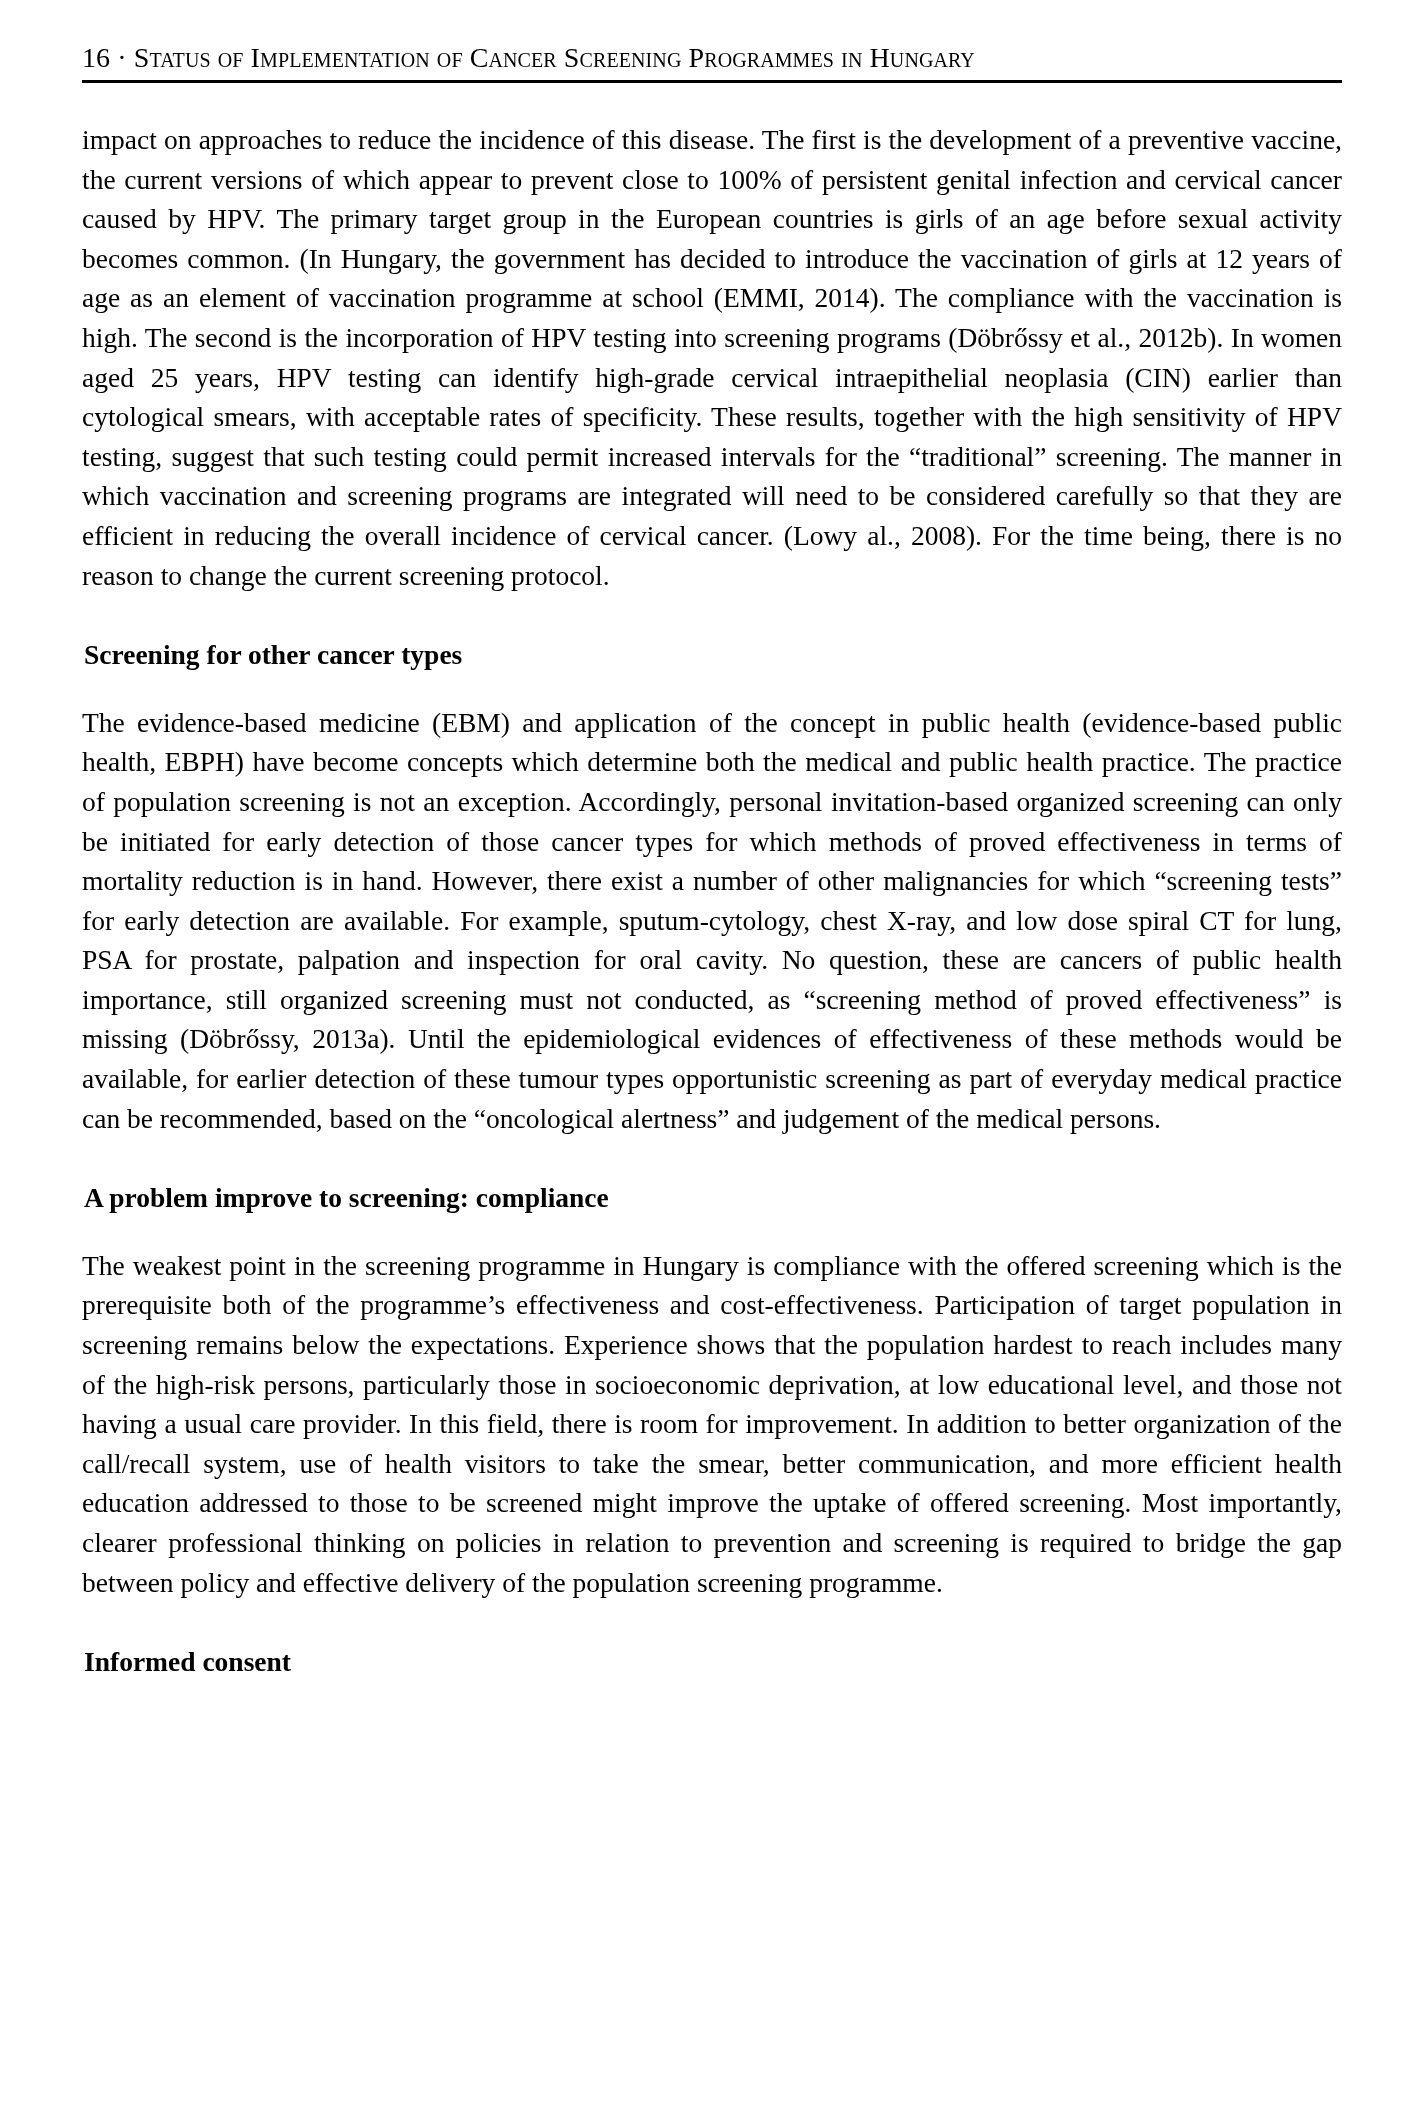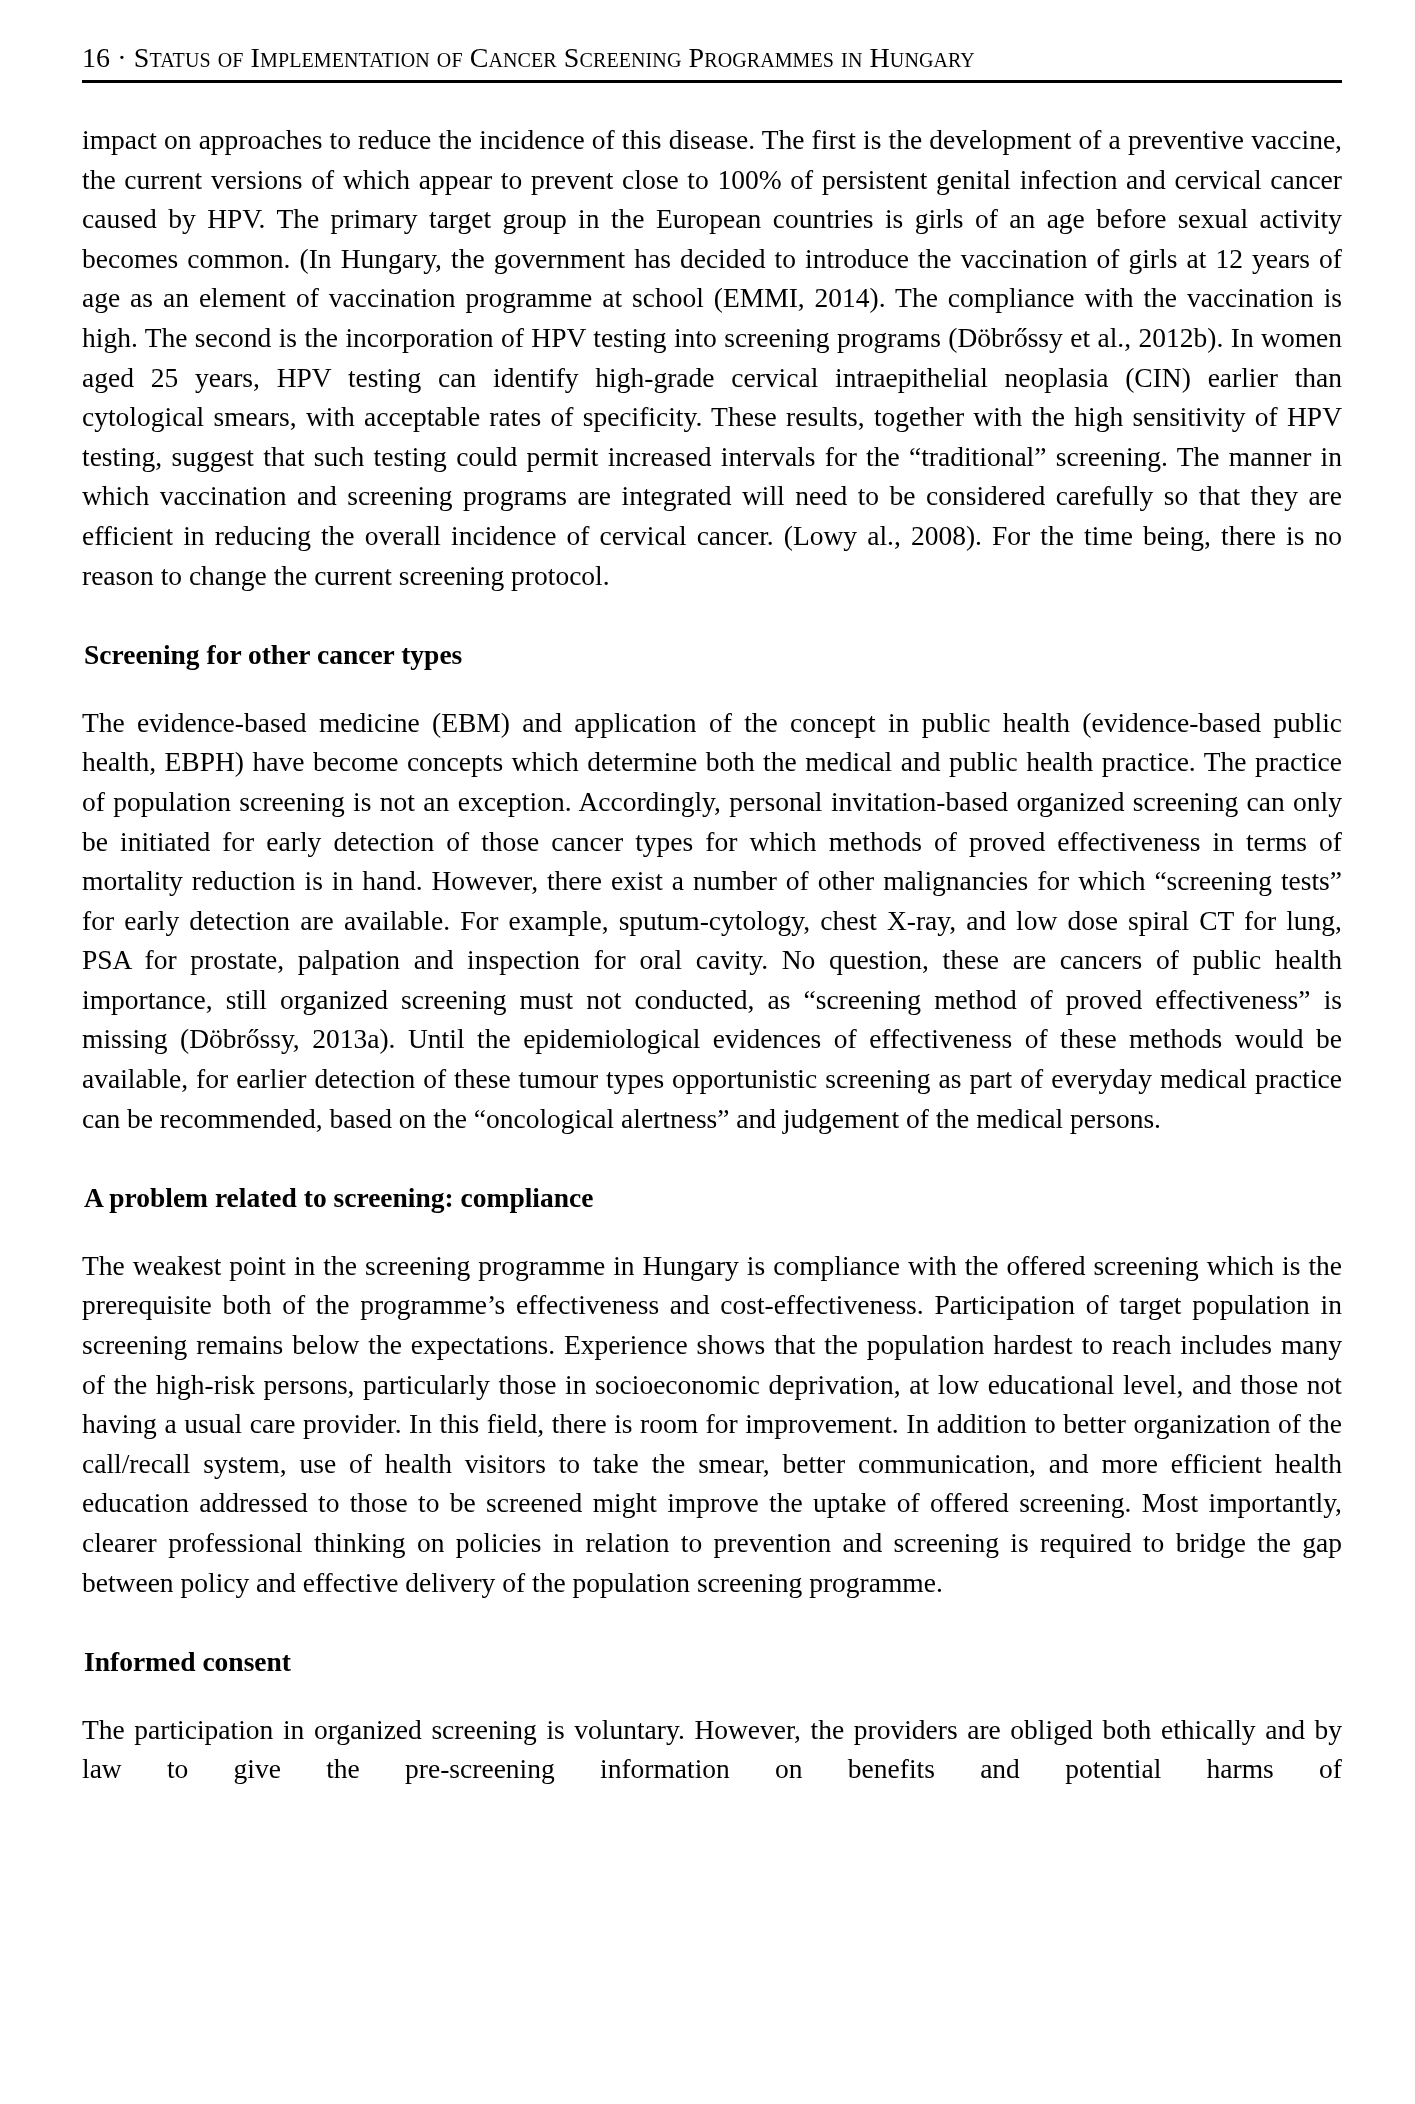--- a/index.html
+++ b/index.html
@@ -78,23 +78,22 @@
     <section>
       <p class="body-text">impact on approaches to reduce the incidence of this disease. The first is the development of a preventive vaccine, the current versions of which appear to prevent close to 100% of persistent genital infection and cervical cancer caused by HPV. The primary target group in the European countries is girls of an age before sexual activity becomes common. (In Hungary, the government has decided to introduce the vaccination of girls at 12 years of age as an element of vaccination programme at school (EMMI, 2014). The compliance with the vaccination is high. The second is the incorporation of HPV testing into screening programs (Döbrőssy et al., 2012b). In women aged 25 years, HPV testing can identify high-grade cervical intraepithelial neoplasia (CIN) earlier than cytological smears, with acceptable rates of specificity. These results, together with the high sensitivity of HPV testing, suggest that such testing could permit increased intervals for the “traditional” screening. The manner in which vaccination and screening programs are integrated will need to be considered carefully so that they are efficient in reducing the overall incidence of cervical cancer. (Lowy al., 2008). For the time being, there is no reason to change the current screening protocol.</p>
     </section>
 
     <section>
       <h2 class="section-heading gap-before-heading">Screening for other cancer types</h2>
       <p class="body-text gap-after-heading">The evidence-based medicine (EBM) and application of the concept in public health (evidence-based public health, EBPH) have become concepts which determine both the medical and public health practice. The practice of population screening is not an exception. Accordingly, personal invitation-based organized screening can only be initiated for early detection of those cancer types for which methods of proved effectiveness in terms of mortality reduction is in hand. However, there exist a number of other malignancies for which “screening tests” for early detection are available. For example, sputum-cytology, chest X-ray, and low dose spiral CT for lung, PSA for prostate, palpation and inspection for oral cavity. No question, these are cancers of public health importance, still organized screening must not conducted, as “screening method of proved effectiveness” is missing (Döbrőssy, 2013a). Until the epidemiological evidences of effectiveness of these methods would be available, for earlier detection of these tumour types opportunistic screening as part of everyday medical practice can be recommended, based on the “oncological alertness” and judgement of the medical persons.</p>
     </section>
 
     <section>
-      <h2 class="section-heading gap-before-heading">A problem related to screening: compliance</h2>
+      <h2 class="section-heading gap-before-heading">A problem improve to screening: compliance</h2>
       <p class="body-text gap-after-heading">The weakest point in the screening programme in Hungary is compliance with the offered screening which is the prerequisite both of the programme’s effectiveness and cost-effectiveness. Participation of target population in screening remains below the expectations. Experience shows that the population hardest to reach includes many of the high-risk persons, particularly those in socioeconomic deprivation, at low educational level, and those not having a usual care provider. In this field, there is room for improvement. In addition to better organization of the call/recall system, use of health visitors to take the smear, better communication, and more efficient health education addressed to those to be screened might improve the uptake of offered screening. Most importantly, clearer professional thinking on policies in relation to prevention and screening is required to bridge the gap between policy and effective delivery of the population screening programme.</p>
     </section>
 
     <section>
       <h2 class="section-heading gap-before-heading">Informed consent</h2>
-      <p class="body-text gap-after-heading" style="text-align-last: justify;">The participation in organized screening is voluntary. However, the providers are obliged both ethically and by law to give the pre-screening information on benefits and potential harms of</p>
     </section>
 
   </div>
 </div>
 
 </body></html>

